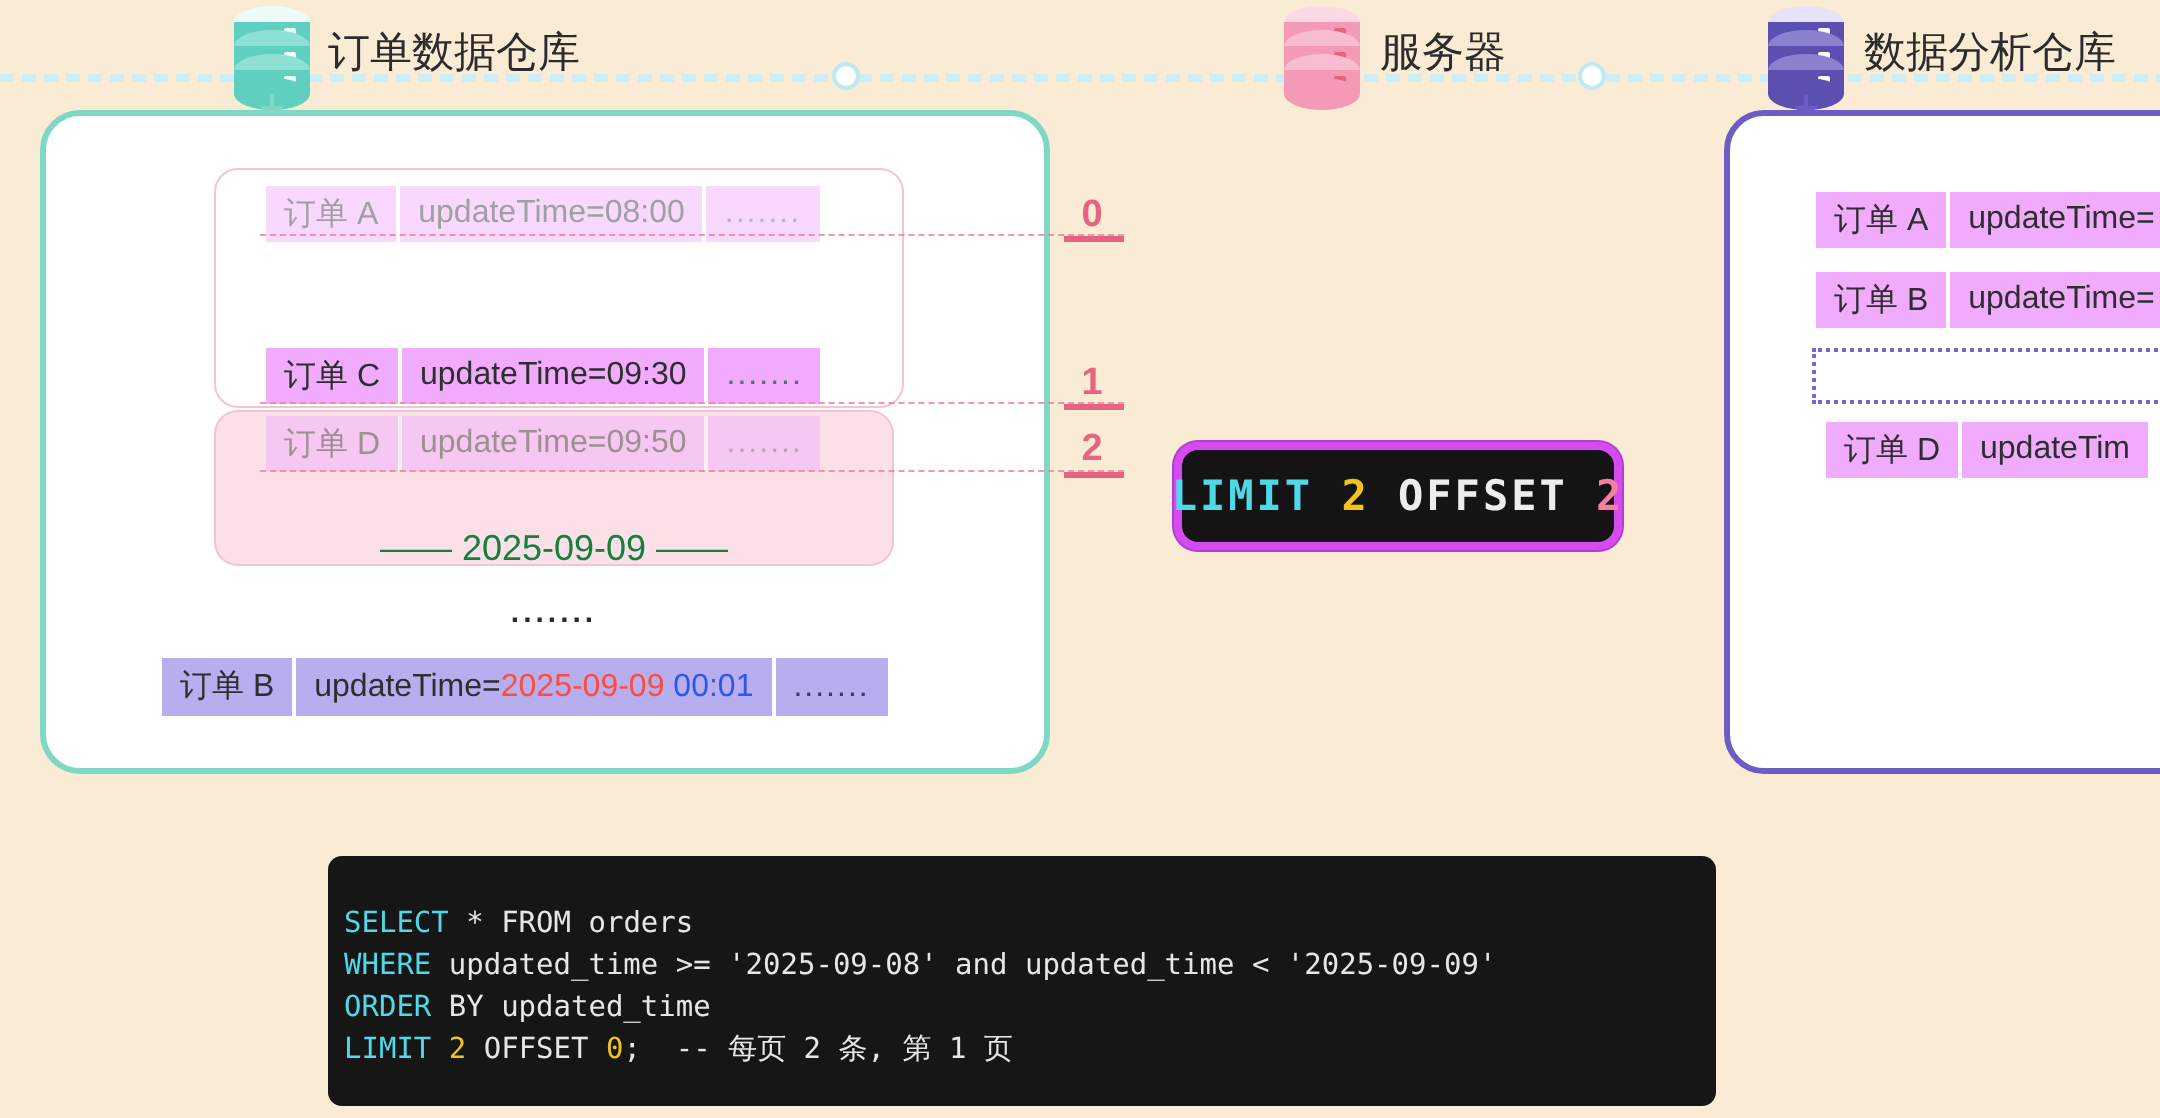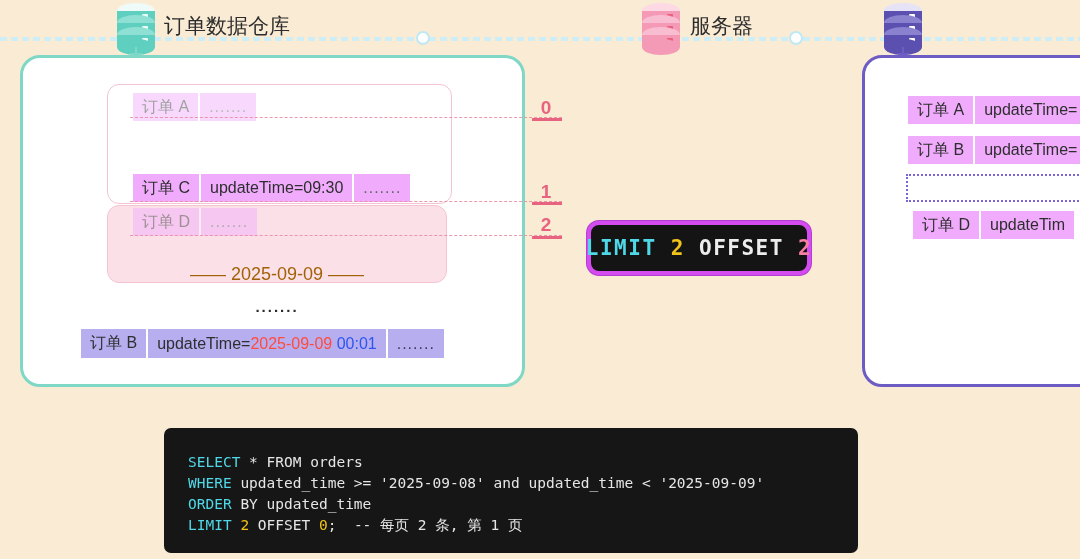--- a/index.html
+++ b/index.html
@@ -67,21 +67,21 @@
     position:absolute;height:0;border-top:1.5px dashed #e8899f;opacity:.85;
   }
   .idx{
     position:absolute;font-size:19px;font-weight:700;color:#e8637f;
     text-align:center;width:22px;
   }
   .idx-underline{position:absolute;height:2.5px;background:#e8637f;width:30px;}
 
   
   .date-sep{
-    position:absolute;font-size:18px;color:#a16207;white-space:nowrap;
+    position:absolute;font-size:18px;color:#15803d;white-space:nowrap;
     text-align:center;
   }
 
   
   .mid-dots{
     position:absolute;font-size:15px;color:#2b2b2b;letter-spacing:2px;
     font-weight:700;white-space:nowrap;
   }
 
   
@@ -108,21 +108,21 @@
   .ph{
     position:absolute;box-sizing:border-box;
     border:2.5px dotted #7d63d8;background:#ffffff;height:28px;
   }
 
   
   .sql{
     position:absolute;background:#161616;border-radius:7px;
     font-family:"DejaVu Sans Mono","Liberation Mono",monospace;
     font-size:14.5px;line-height:21px;color:#e6e6e6;
-    padding:24px 0 26px 24px;box-sizing:border-box;white-space:pre;
+    padding:24px 0 26px 8px;box-sizing:border-box;white-space:pre;
   }
   .sql .kw{color:#4fd8e8;}
   .sql .num{color:#f2c318;}
   .sql .cmt{color:#e6e6e6;}
 </style>
 </head>
 <body>
 
 <div class="stage">
 
@@ -167,40 +167,43 @@
     <div class="disc" style="top:12px;background:#8a81cf;"></div>
     <div class="body" style="top:20px;height:12px;background:#5b4fb0;"></div>
     <div class="led" style="top:23px;background:#ffffff;"></div>
     <div class="disc" style="top:24px;background:#8a81cf;"></div>
     <div class="body" style="top:32px;height:12px;background:#5b4fb0;"></div>
     <div class="led" style="top:35px;background:#ffffff;"></div>
     <div class="disc" style="top:36px;background:#5b4fb0;"></div>
     <div class="stalk" style="background:#6c5cc4;"></div>
     <div class="arrow" style="border-top:7px solid #6c5cc4;"></div>
   </div>
+  <div class="hdr-title" style="left:932px;top:12px;">数据分析仓库</div>
 
   <div class="panel teal" style="left:20px;top:55px;width:505px;height:332px;"></div>
 
   <div class="subbox white" style="left:107px;top:84px;width:345px;height:120px;"></div>
 
   <div class="subbox pink" style="left:107px;top:205px;width:340px;height:78px;"></div>
 
   <div class="row dim" style="left:133px;top:93px;">
     <div class="cell">订单 A</div>
+    <div class="cell">updateTime=08:00</div>
     <div class="cell dots">.......</div>
   </div>
 
   <div class="row" style="left:133px;top:174px;justify-content:flex-end;">
     <div class="cell">订单 C</div>
     <div class="cell">updateTime=09:30</div>
     <div class="cell dots">.......</div>
   </div>
 
   <div class="row dim" style="left:133px;top:208px;">
     <div class="cell">订单 D</div>
+    <div class="cell">updateTime=09:50</div>
     <div class="cell dots">.......</div>
   </div>
 
   <div class="date-sep" style="left:107px;top:264px;width:340px;">—— 2025-09-09 ——</div>
 
   <div class="mid-dots" style="left:107px;top:298px;width:340px;text-align:center;">.......</div>
 
   <div class="row hl" style="left:81px;top:329px;">
     <div class="cell">订单 B</div>
     <div class="cell">

